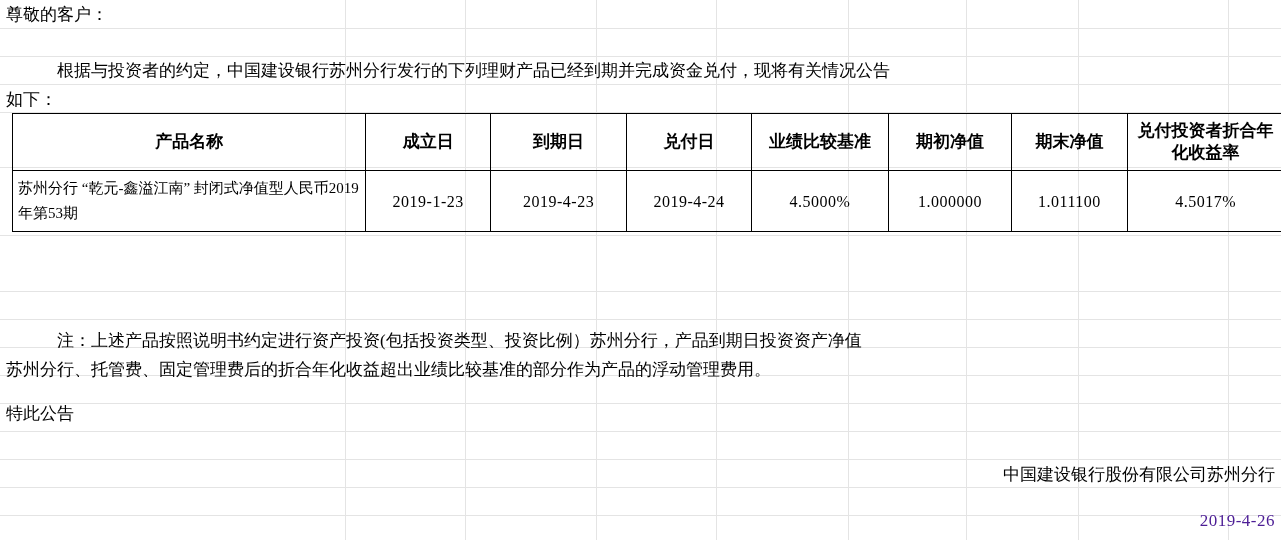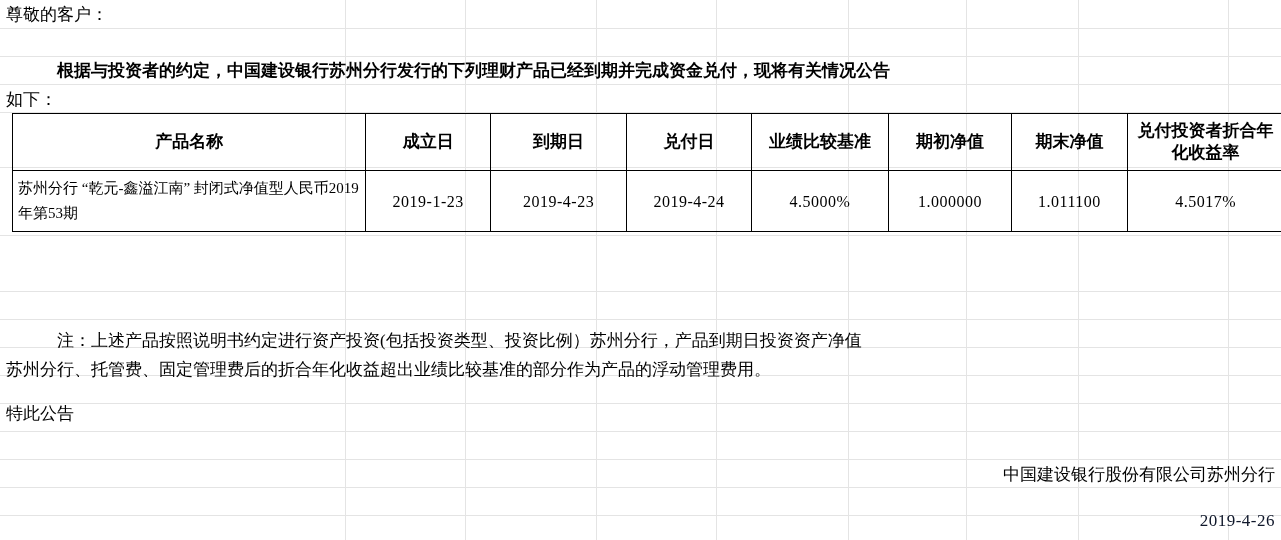--- a/index.html
+++ b/index.html
@@ -47,21 +47,21 @@
   }
 
   .para {
     position: absolute;
     font-size: 17px;
     line-height: 22px;
     white-space: nowrap;
   }
 
   .salutation { left: 6px; top: 4px; }
-  .intro-1 { left: 6px; top: 60px; text-indent: 0; font-weight: bold; }
+  .intro-1 { left: 6px; top: 60px; text-indent: 0; }
   .intro-2 { left: 6px; top: 89px; font-family: Liberation Serif, serif; }
 
   .note-1 { left: 6px; top: 330px; }
   .note-2 { left: 6px; top: 359px; }
   .note-3 { left: 6px; top: 404px; font-family: Liberation Mono, monospace; }
 
   .signature {
     position: absolute;
     left: 0;
     top: 463px;
@@ -70,21 +70,21 @@
     font-size: 17px;
     white-space: nowrap;
   }
   .datestamp {
     position: absolute;
     left: 0;
     top: 511px;
     width: 1275px;
     text-align: right;
     font-size: 17px;
-    color: #0f172a;
+    color: #4c1d95;
     white-space: nowrap;
   }
 
   table.announce {
     position: absolute;
     left: 12px;
     top: 113px;
     border-collapse: collapse;
     table-layout: fixed;
     width: 1272px;

